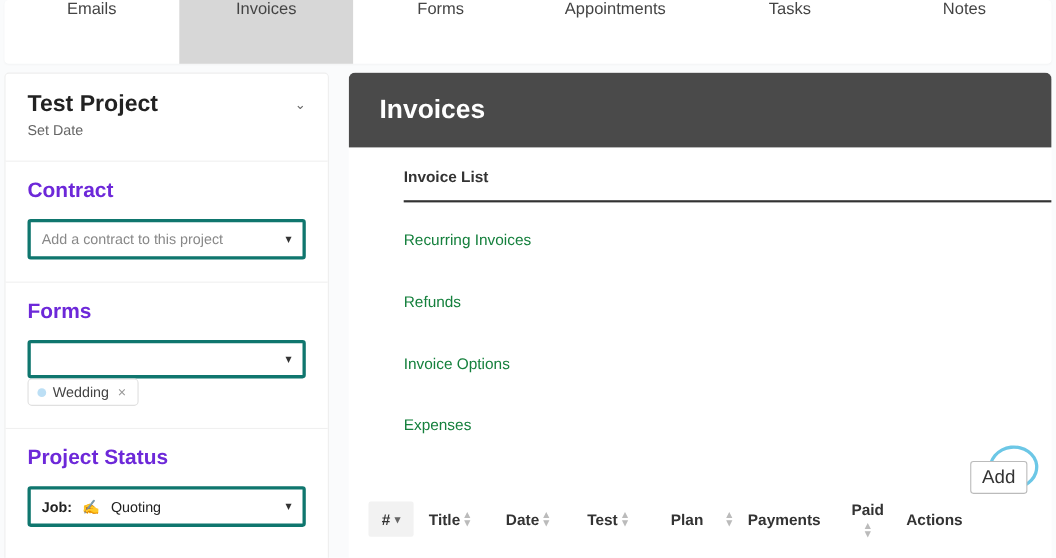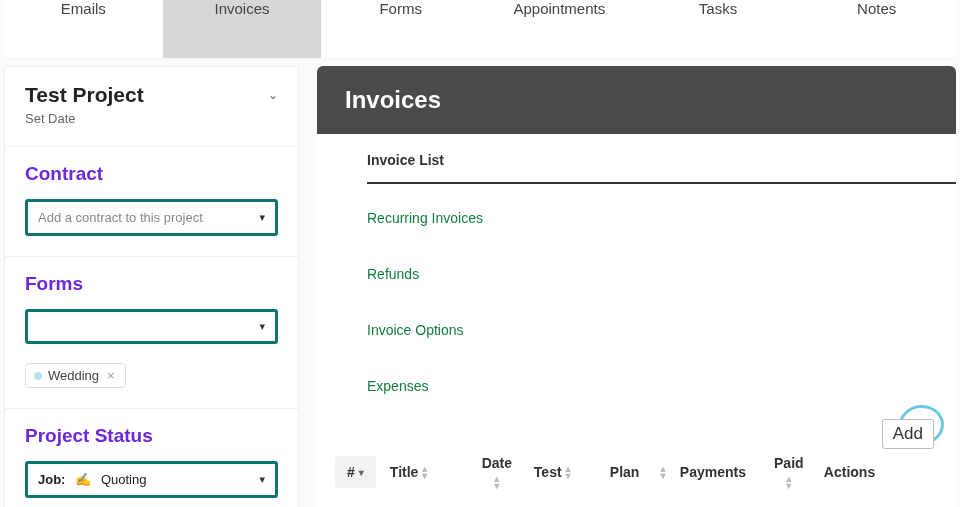--- a/index.html
+++ b/index.html
@@ -13,40 +13,40 @@
   .sb-section { border-top: 1px solid #f0f0f0; padding: 16px 20px 20px 20px; }
   .sb-section:first-child { border-top: none; }
   .sb-title-row { display: flex; align-items: center; justify-content: space-between; }
   .sb-title { font-size: 21px; font-weight: 700; color: #222; }
   .caret-down { font-size: 12px; color: #666; cursor: pointer; }
   .sb-sub { font-size: 13px; color: #666; margin-top: 4px; cursor: pointer; }
   .sb-heading { font-size: 19px; font-weight: 700; color: #6d28d9; margin-bottom: 14px; }
   .select { border: 3px solid #0f766e; border-radius: 3px; padding: 8px 10px; font-size: 13px; color: #888; display: flex; justify-content: space-between; align-items: center; cursor: pointer; background: #fff; }
   .select .caret { color: #333; font-size: 11px; }
   .select.dark-text { color: #222; }
-  .tag { display: inline-flex; align-items: center; gap: 6px; border: 1px solid #e0e0e0; border-radius: 4px; padding: 4px 8px; font-size: 13px; color: #444; margin-top: 19px; }
+  .tag { display: inline-flex; align-items: center; gap: 6px; border: 1px solid #e0e0e0; border-radius: 4px; padding: 4px 8px; font-size: 13px; color: #444; margin-top: 0; }
   .tag .dot { width: 8px; height: 8px; border-radius: 50%; background: #bcdff5; }
   .tag .x { color: #999; font-size: 13px; cursor: pointer; padding: 0 2px; }
   .job-row .job-label { font-weight: 700; margin-right: 6px; }
   .job-row .icon { color: #b46d2a; margin-right: 6px; }
   .main { flex: 1; }
   .panel { background: #fff; border-radius: 6px; overflow: hidden; }
   .panel-header { background: #4a4a4a; color: #fff; padding: 20px 28px; font-size: 24px; font-weight: 600; }
   .subtabs { display: flex; gap: 26px; padding: 18px 0 0 50px; font-size: 14px; color: #888; border-bottom: 1px solid transparent; position: relative; flex-direction: column; }
   .subtab { padding-bottom: 14px; cursor: pointer; color: #15803d; }
   .subtab.active { color: #333; font-weight: 600; border-bottom: 2px solid #333; }
   .add-row { position: relative; height: 46px; }
   .add-btn { position: absolute; right: 22px; top: 10px; border: 1px solid #bbb; border-radius: 3px; background: #fff; padding: 4px 10px; font-size: 17px; color: #333; cursor: pointer; }
   .add-circle { position: absolute; right: 12px; top: -4px; width: 46px; height: 40px; border: 3px solid #6cc7e6; border-radius: 50% 50% 48% 52% / 55% 50% 50% 45%; transform: rotate(-6deg); pointer-events: none; }
   .table-head { display: flex; align-items: center; padding: 0 18px 10px 18px; font-size: 14px; font-weight: 700; color: #333; }
   .th { display: flex; align-items: center; gap: 4px; }
   .th .sort { color: #bbb; font-size: 10px; line-height: 7px; display: flex; flex-direction: column; }
   .th-hash { background: #f2f2f2; padding: 8px 12px; border-radius: 2px; }
   .th-title { width: 70px; margin-left: 14px; }
-  .th-date { width: 74px; flex-direction: column; }
+  .th-date { width: 74px; }
   .th-total { width: 76px; }
   .th-plan { width: 70px; gap: 21px; }
   .th-payments { width: 74px; text-align: center; }
   .th-paid { width: 70px; flex-direction: column; }
   .th-actions { width: 70px; }
   .panel-body { min-height: 150px; }
 </style>
 </head>
 <body>
 

